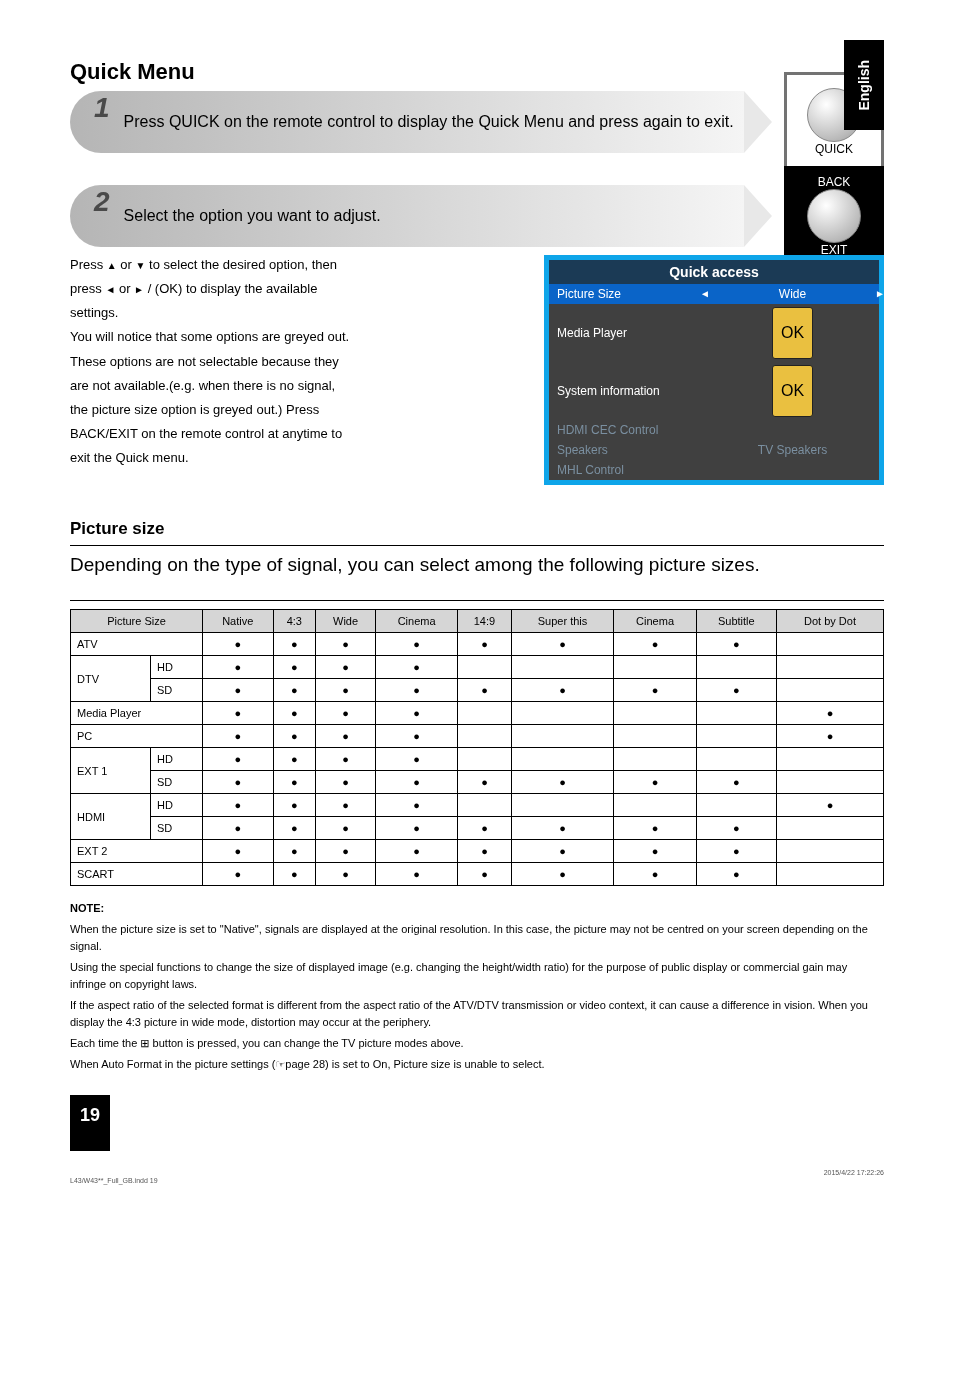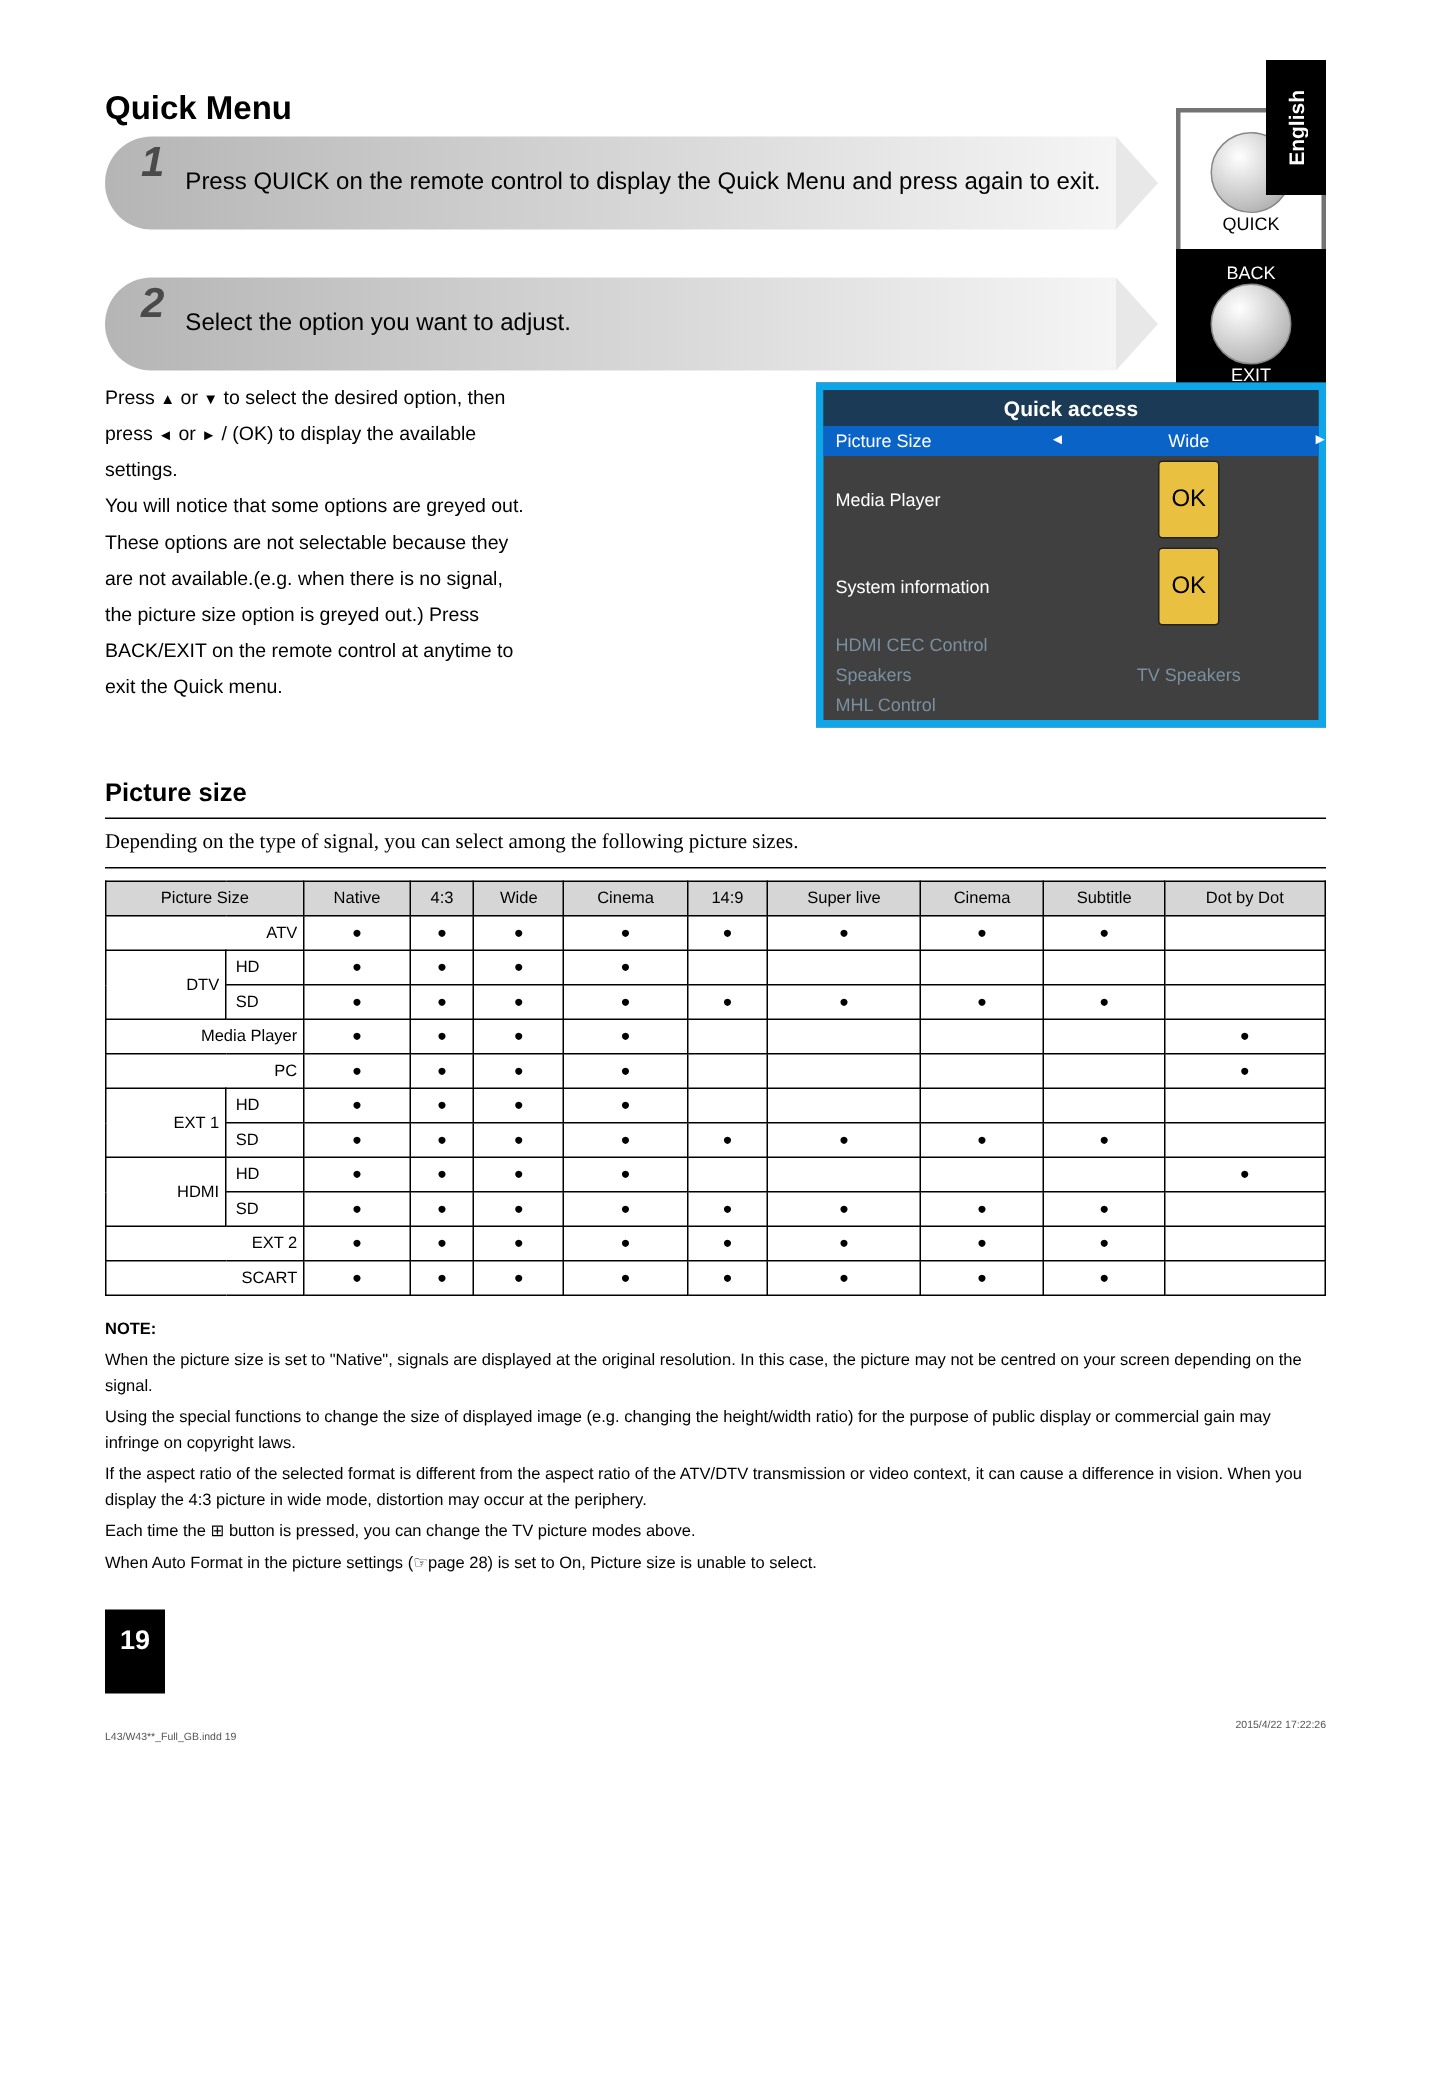--- a/index.html
+++ b/index.html
@@ -37,28 +37,28 @@
 .menu-row { display: flex; align-items: center; padding: 3px 8px; }
 .menu-row.selected { background: #0a64c8; }
 .menu-row .label { flex: 1; }
 .menu-row .value { flex: 1; text-align: center; position: relative; }
 .menu-row .chev-l { position: absolute; left: -14px; top: 1px; color: #fff; font-size: 10px; }
 .menu-row .chev-r { position: absolute; right: -14px; top: 1px; color: #fff; font-size: 10px; }
 .menu-row .ok-badge { display: inline-block; background: #eac040; color: #000; font-size: 16px; padding: 16px 8px; border-radius: 3px; border: 1px solid #222; }
 .menu-row.dim { color: #7a8fa0; }
 
 .section-heading { font-size: 17px; font-weight: bold; margin-top: 34px; margin-bottom: 6px; }
-.section-sub { font-size: 14px; margin-bottom: 8px; font-family: Liberation Serif, serif; }
+.section-sub { font-size: 19px; margin-bottom: 24px; }
 hr { border: none; border-top: 1px solid #000; margin: 6px 0 8px 0; }
 
 table.size-table { width: 100%; border-collapse: collapse; font-size: 11px; }
 table.size-table th, table.size-table td { border: 1px solid #000; padding: 5px 4px; text-align: center; }
 table.size-table th { background: #d6d6d6; font-weight: normal; }
 table.size-table th.corner { background: #d6d6d6; }
-table.size-table td.leftcell { text-align: right; padding-left: 6px; background: #fff; }
+table.size-table td.leftcell { text-align: left; padding-left: 6px; background: #fff; }
 table.size-table td.leftcell-sub { text-align: left; padding-left: 6px; }
 
 .notes { font-size: 11px; line-height: 1.55; margin-top: 14px; }
 .notes-title { font-weight: bold; margin-bottom: 4px; }
 .notes p { margin-bottom: 4px; }
 
 .footer { text-align: left; margin-top: 22px; }
 .footer span.pg { display: inline-block; width: 40px; height: 56px; background: #000; color: #fff; font-weight: bold; text-align: center; line-height: 40px; font-size: 18px; margin-right: 8px; }
 .footer span.ft { font-size: 7px; color: #555; }
 
@@ -156,21 +156,21 @@
   <thead>
     <tr>
       <th colspan="2" class="corner">Picture
 Size</th>
       <th>Native</th>
       <th>4:3</th>
       <th>Wide</th>
       <th>Cinema</th>
       <th>14:9</th>
       <th>Super
-live</th>
+this</th>
       <th>Cinema</th>
       <th>Subtitle</th>
       <th>Dot by
 Dot</th>
     </tr>
   </thead>
   <tbody id="size-body">
       <tr>
         <td class="leftcell" colspan="2">ATV</td>
         <td>●</td>

